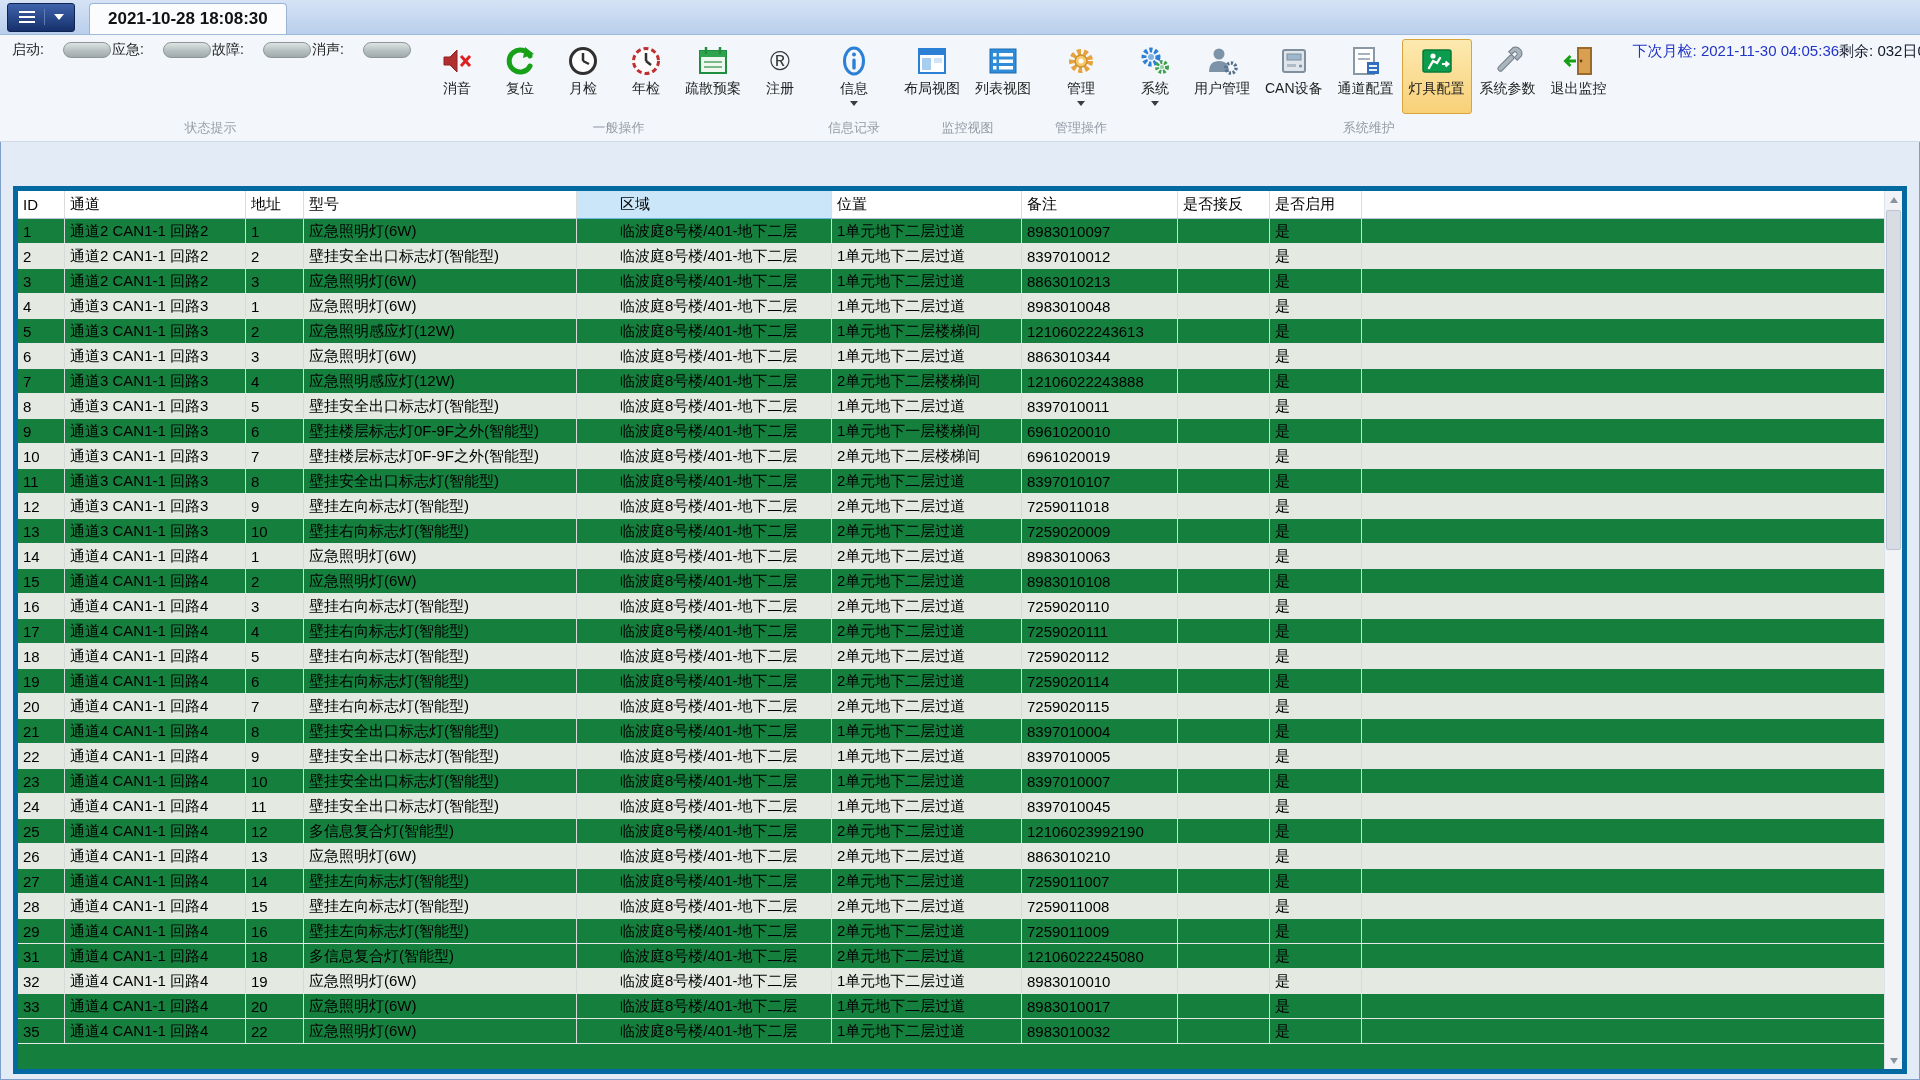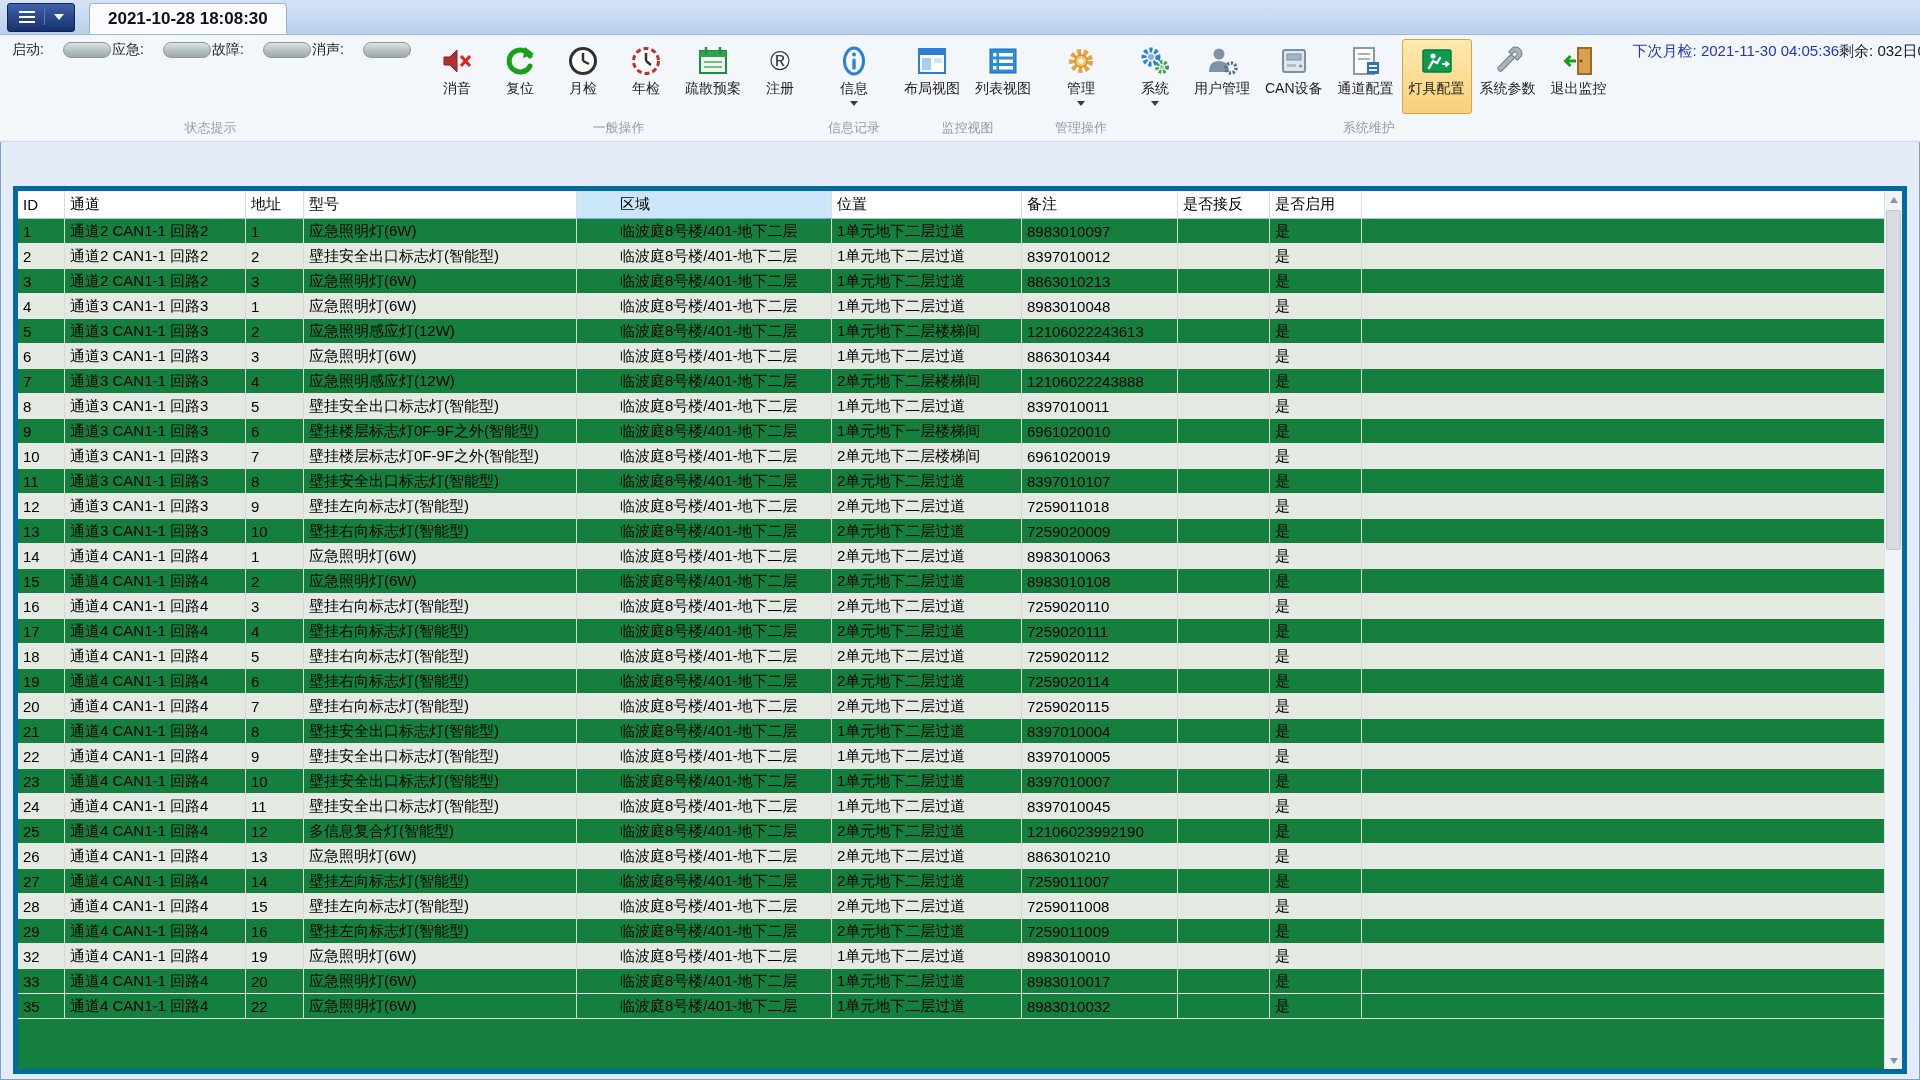--- a/index.html
+++ b/index.html
@@ -717,20 +717,32 @@
             <td>通道4 CAN1-1 回路4</td>
             <td>16</td>
             <td>壁挂左向标志灯(智能型)</td>
             <td>临波庭8号楼/401-地下二层</td>
             <td>2单元地下二层过道</td>
             <td>7259011009</td>
             <td></td>
             <td>是</td>
             <td class="filler"></td>
           </tr>
+          <tr>
+            <td>31</td>
+            <td>通道4 CAN1-1 回路4</td>
+            <td>18</td>
+            <td>多信息复合灯(智能型)</td>
+            <td>临波庭8号楼/401-地下二层</td>
+            <td>2单元地下二层过道</td>
+            <td>12106022245080</td>
+            <td></td>
+            <td>是</td>
+            <td class="filler"></td>
+          </tr>
           <tr class="alt">
             <td>32</td>
             <td>通道4 CAN1-1 回路4</td>
             <td>19</td>
             <td>应急照明灯(6W)</td>
             <td>临波庭8号楼/401-地下二层</td>
             <td>1单元地下二层过道</td>
             <td>8983010010</td>
             <td></td>
             <td>是</td>

